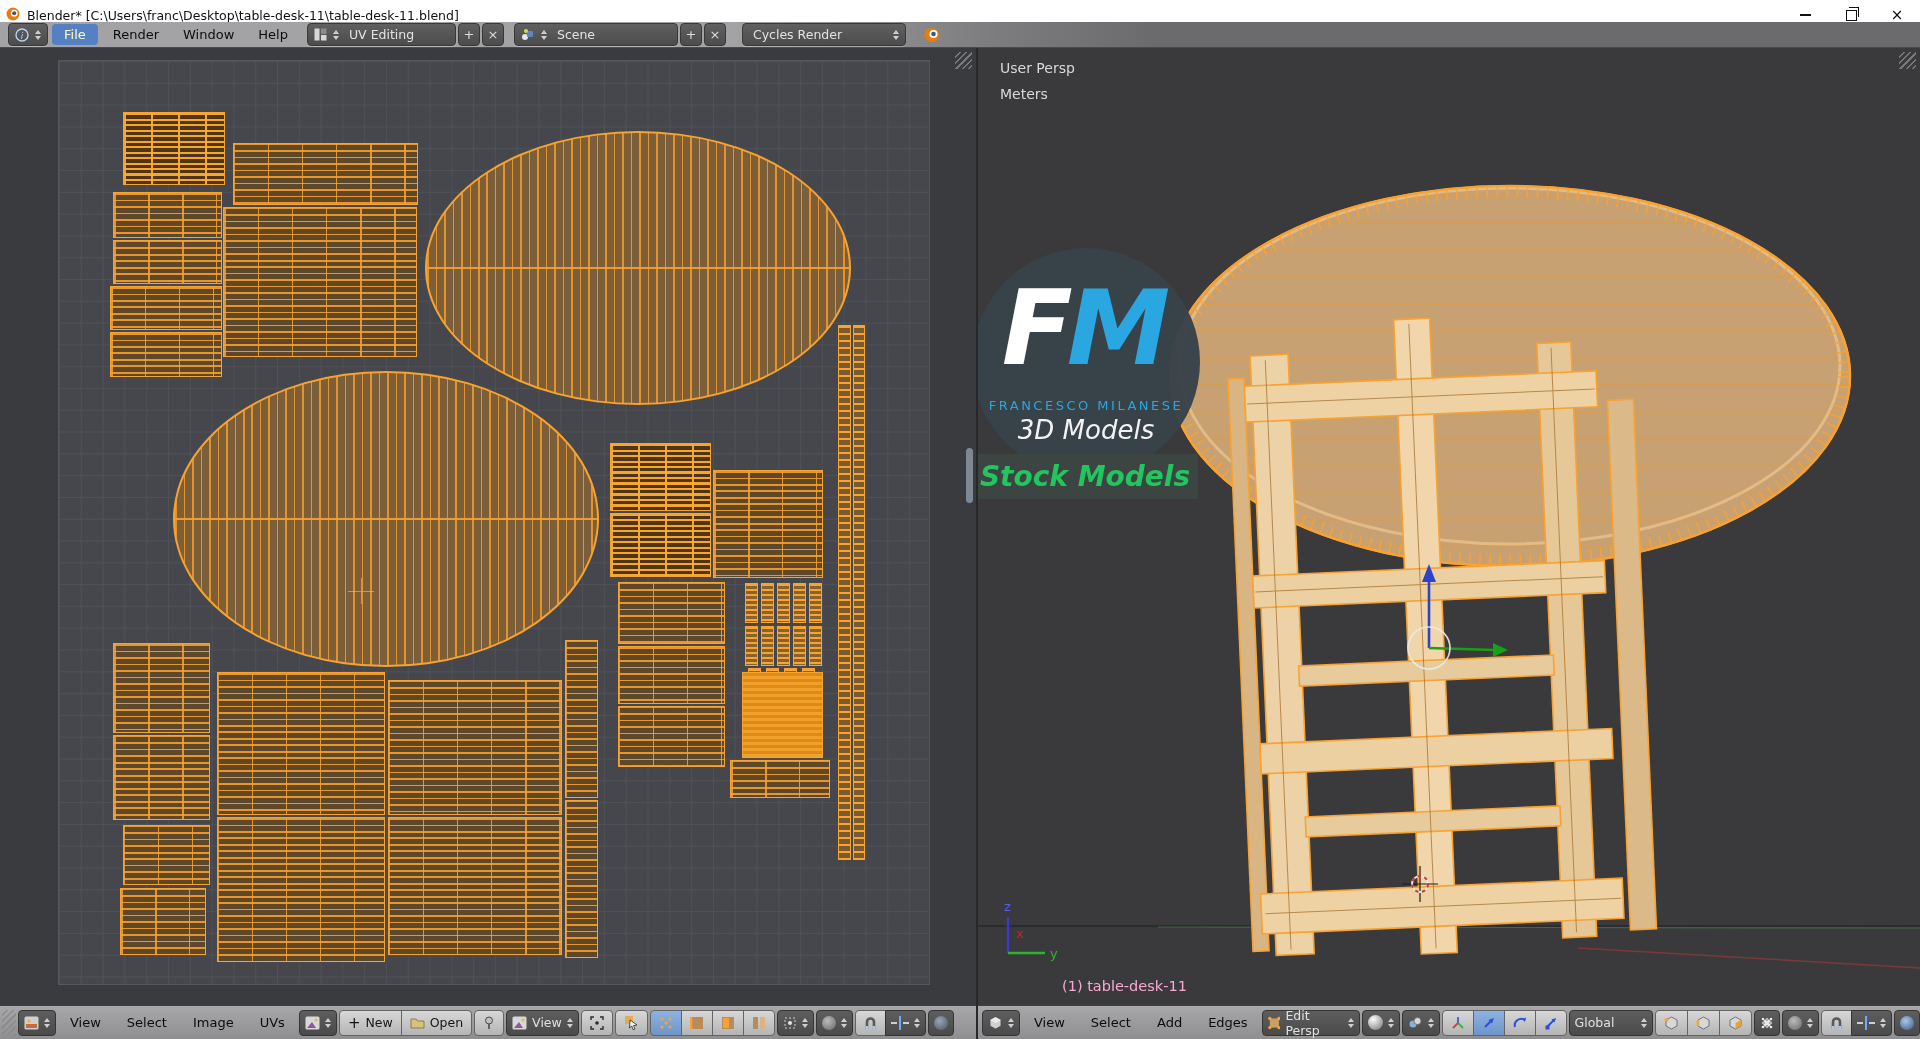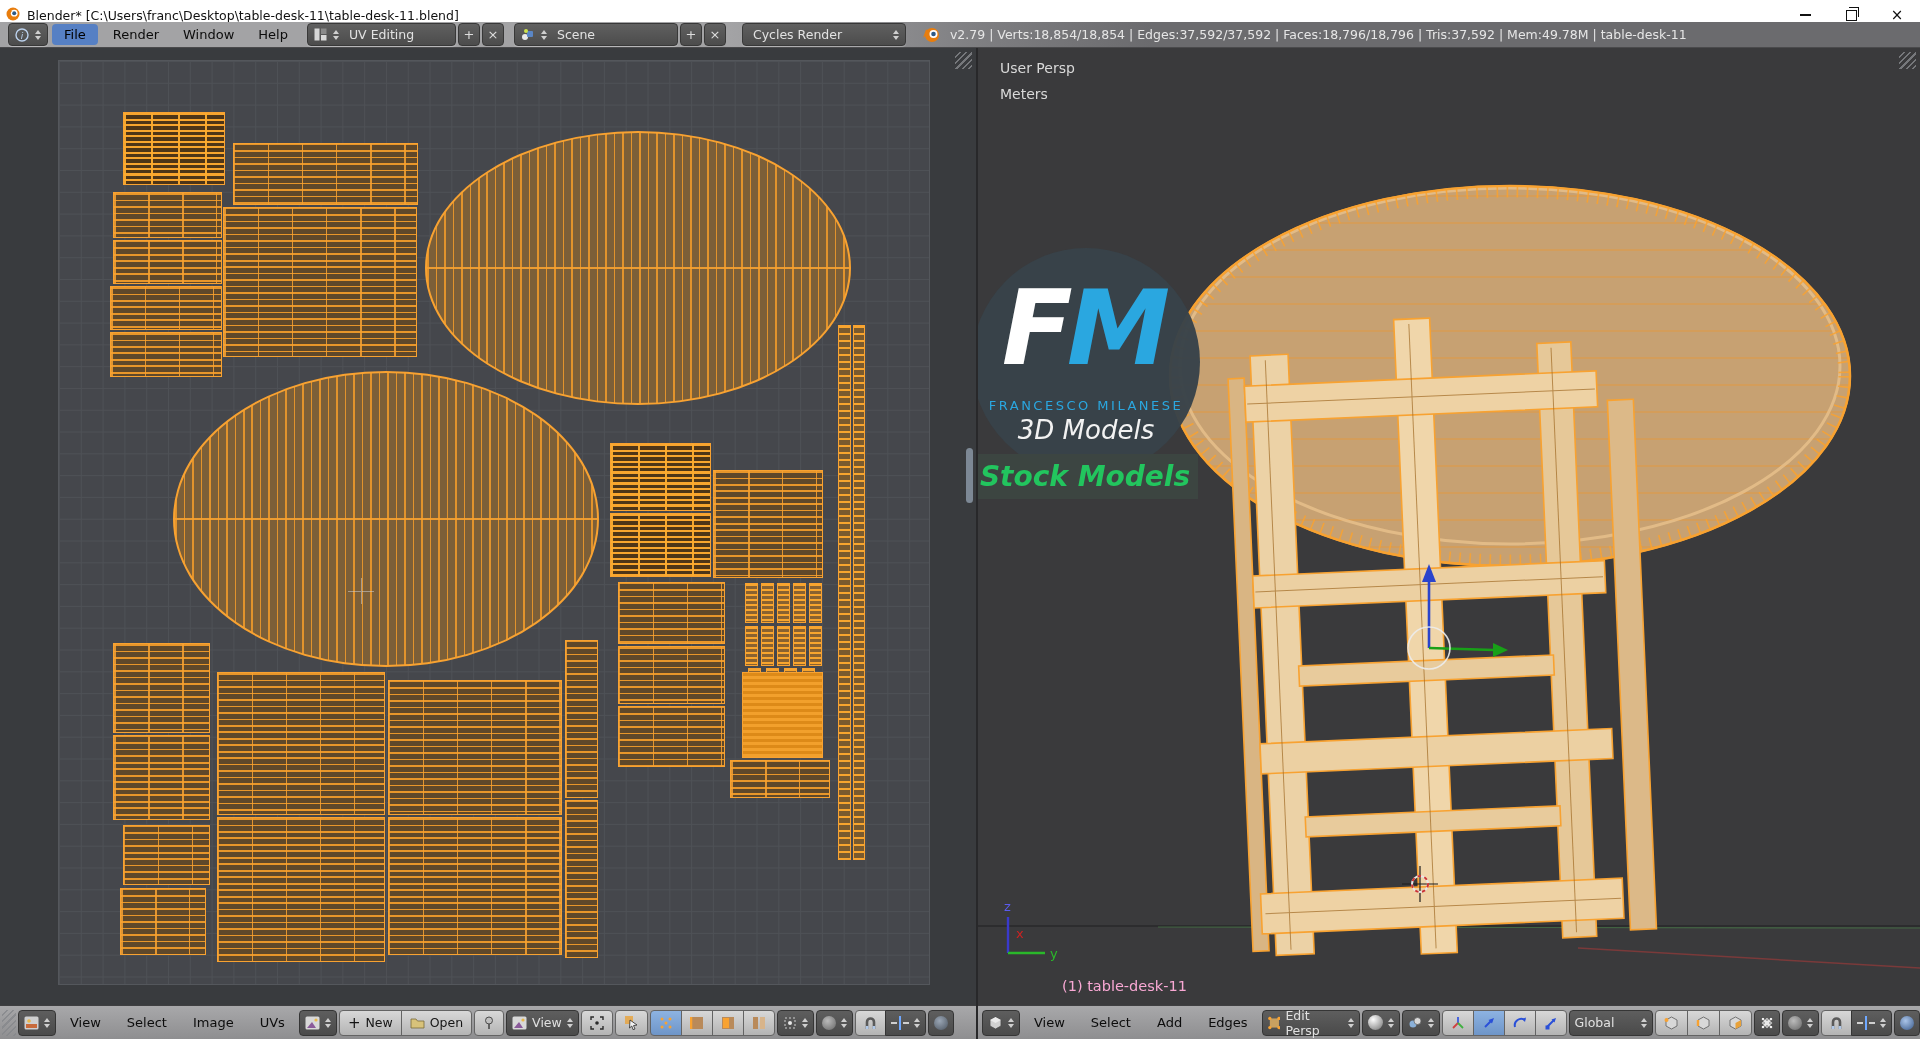--- a/index.html
+++ b/index.html
@@ -15,21 +15,21 @@
   .min-glyph{width:11px;height:1.5px;background:#111;}
   .res-glyph{width:9px;height:9px;border:1.2px solid #111;position:relative;background:#fff;}
   .res-glyph::before{content:"";position:absolute;left:2px;top:-4px;width:9px;height:9px;border:1.2px solid #111;border-bottom:none;border-left:none;}
   .cls-glyph{font-size:15px;line-height:1;}
 
   
   .topbar{position:absolute;left:0;top:22px;width:1920px;height:26px;
     background:linear-gradient(90deg,#a3a3a5 0%,#a3a3a5 38%,#7c7c7f 52%,#6b6b6e 60%,#6b6b6e 100%);
     border-bottom:1px solid #4a4a4c;display:flex;align-items:center;box-sizing:border-box;gap:2px;}
   .menu{padding:6px 11px;font-size:13px;color:#0c0c0c;line-height:25px;}
-  .menu.active{background:#5680c4;color:#000000;border-radius:4px;padding:0 12px;margin:0 2px;line-height:21px;}
+  .menu.active{background:#5680c4;color:#fef9c3;border-radius:4px;padding:0 12px;margin:0 2px;line-height:21px;}
   .dd{height:21px;background:linear-gradient(#606060,#4c4c4c);border:1px solid #383838;border-radius:4px;
       color:#e2e2e2;font-size:12.5px;display:flex;align-items:center;padding:0 6px;gap:6px;box-shadow:0 1px 1px rgba(255,255,255,.25);}
   .dd .txt{padding:0 4px;}
   .stp{display:flex;flex-direction:column;gap:2px;align-items:center;}
   .stp i{display:block;width:0;height:0;border-left:3.5px solid transparent;border-right:3.5px solid transparent;}
   .stp i.u{border-bottom:4px solid #cfcfcf;} .stp i.d{border-top:4px solid #cfcfcf;}
   .sq{width:20px;height:21px;background:linear-gradient(#606060,#4c4c4c);border:1px solid #383838;border-radius:4px;
       color:#ddd;display:flex;align-items:center;justify-content:center;font-size:13px;}
   .stats{color:#e6e6e6;font-size:12.5px;margin-left:8px;white-space:nowrap;}
 
@@ -180,21 +180,20 @@
     </div>
 
     <span style="margin-left:14px;display:flex;">
       <svg width="18" height="16" viewBox="0 0 18 16">
           <circle cx="10" cy="8" r="7" fill="#e87d0d"></circle>
           <circle cx="11.5" cy="7" r="4" fill="#fff"></circle>
           <circle cx="11.5" cy="7" r="2.3" fill="#2d5a87"></circle>
           <path d="M1 11 L8 4 L4 2.5 Z" fill="#e87d0d"></path>
         </svg>
     </span>
-    <span class="stats">v2.79 | Verts:18,854/18,854 | Edges:37,592/37,592 | Faces:18,796/18,796 | Tris:37,592 | Mem:49.78M | table-desk-11</span>
   </div>
 
   <div class="uvpanel">
     <div class="uvcanvas"></div>
     <div style="position:absolute;left:0;top:0;width:976px;height:957px;">
         <div class="ell" style="left: 425px; top: 83px; width: 426px; height: 274px;"></div>
         <div class="ell" style="left: 173px; top: 323px; width: 426px; height: 296px;"></div>
         <div class="isl bright" style="left: 123px; top: 64px; width: 102px; height: 73px;"></div>
         <div class="isl norm" style="left: 233px; top: 95px; width: 185px; height: 62px;"></div>
         <div class="isl norm" style="left: 113px; top: 144px; width: 109px; height: 46px;"></div>

